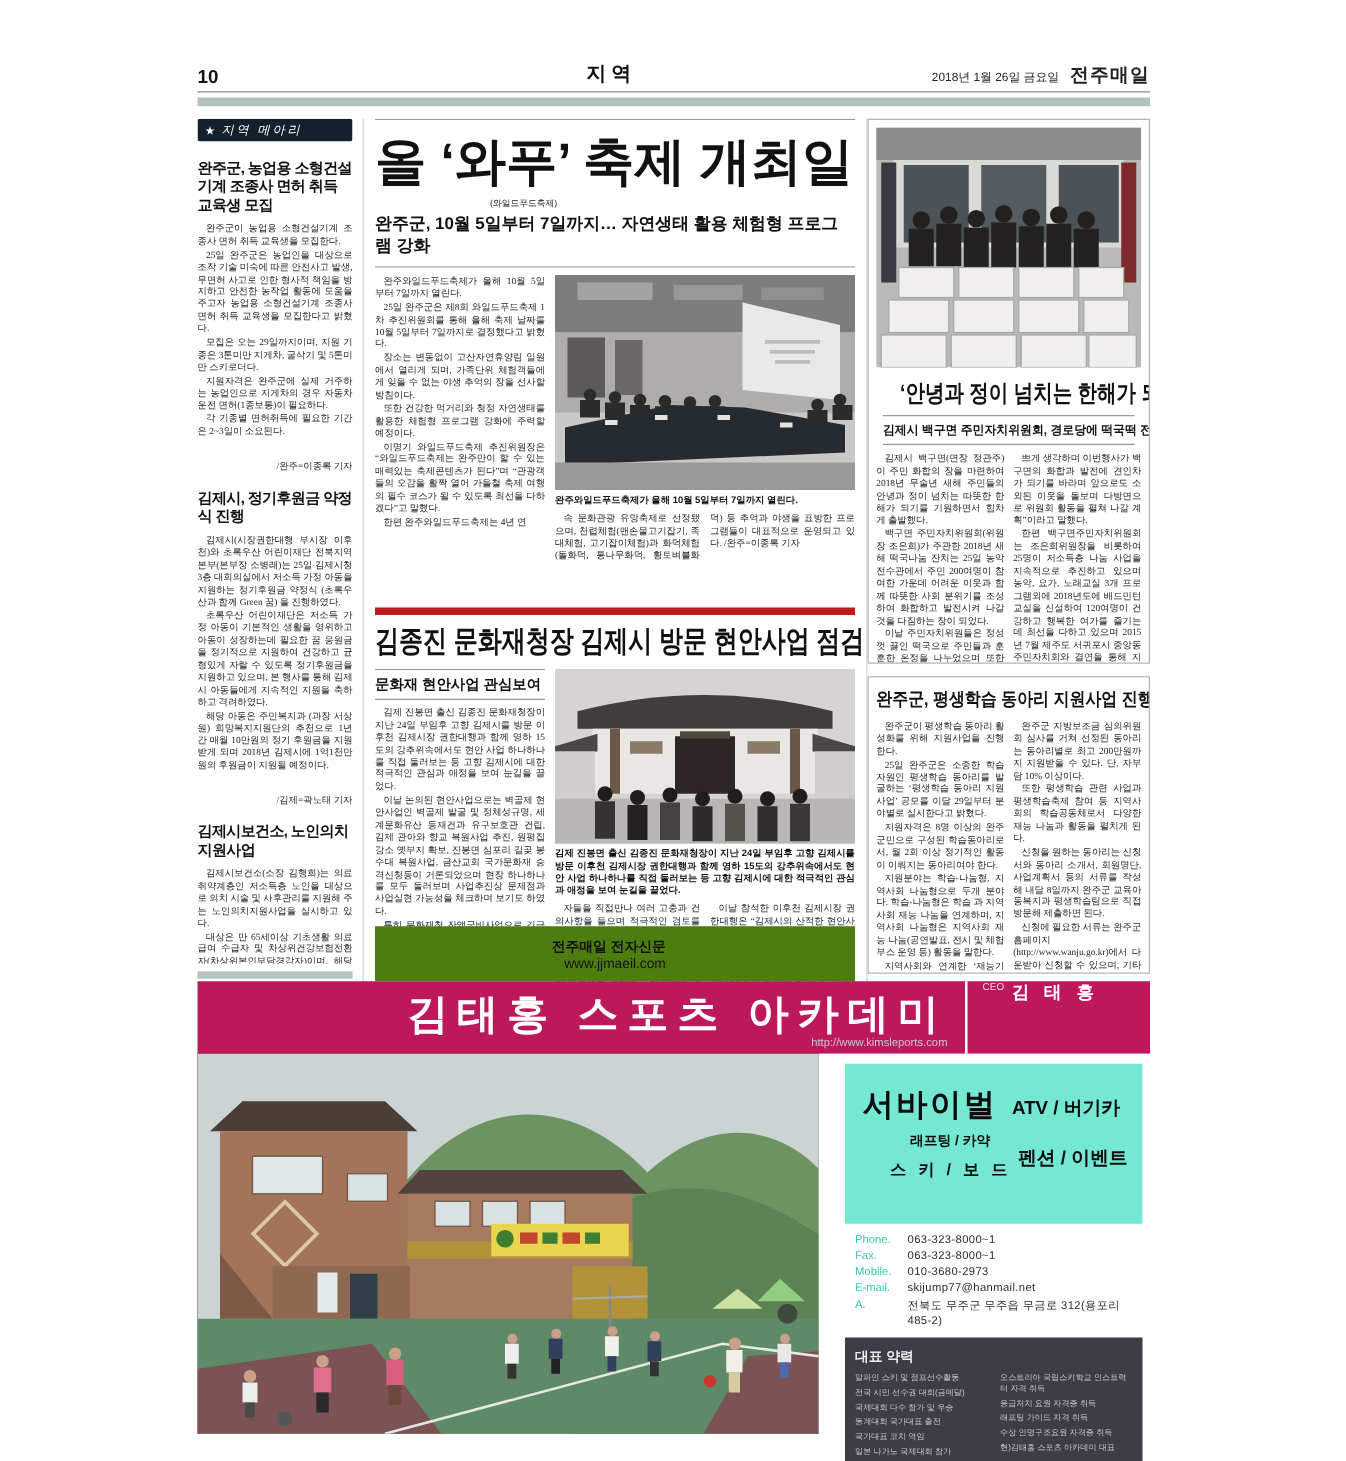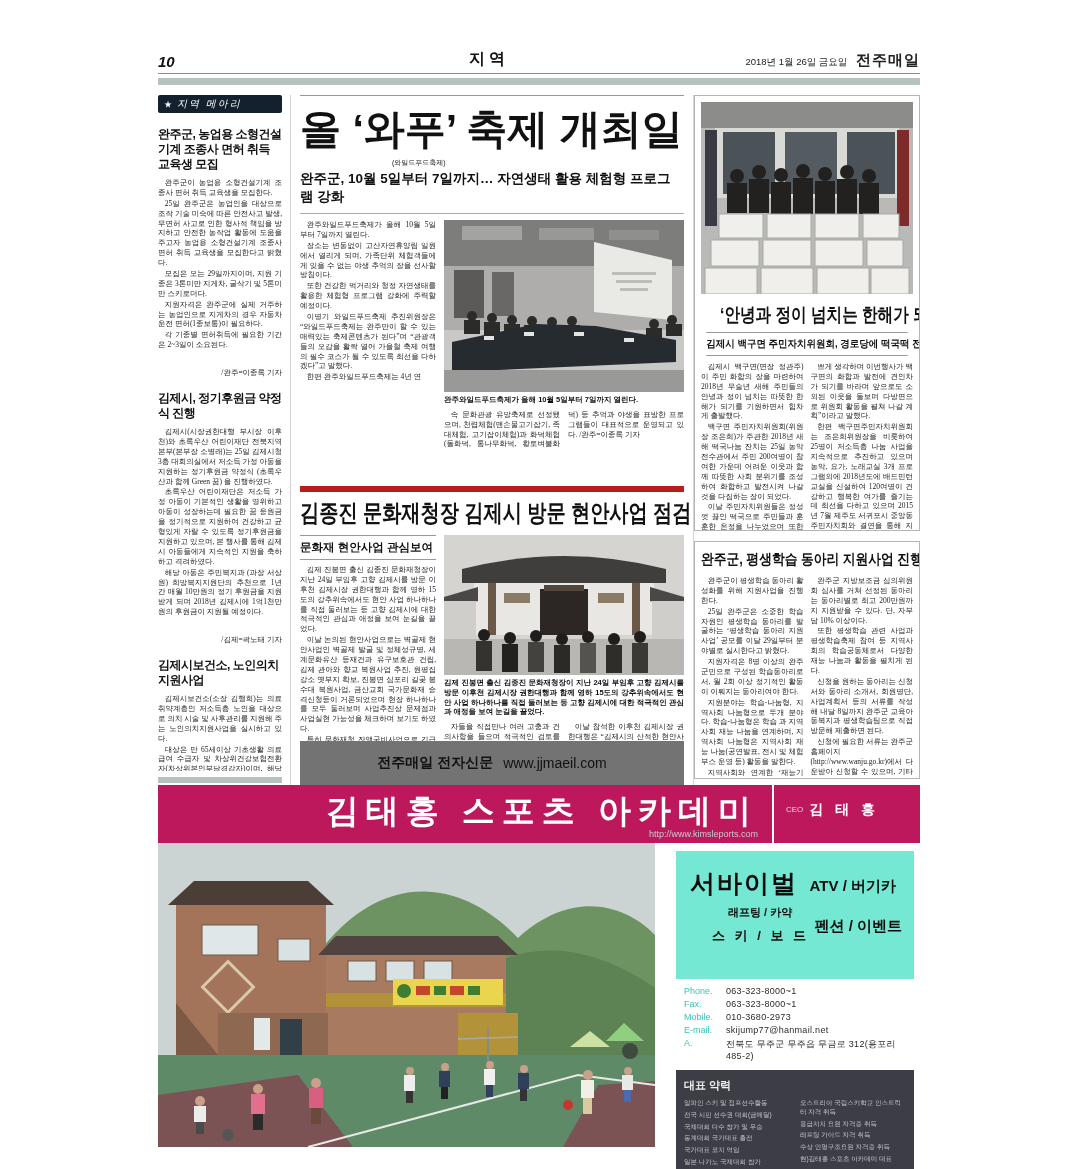--- a/index.html
+++ b/index.html
@@ -2,21 +2,21 @@
 <html lang="ko"><head>
 <meta charset="utf-8">
 <style>
   html,body{margin:0;padding:0;background:#fff;}
   .page{position:relative;width:1077px;height:1169px;background:#fff;overflow:hidden;
         font-family:"Liberation Sans",sans-serif;color:#111;}
   .content{position:absolute;left:158px;top:40px;width:762px;height:1110px;}
 
   
   .hdr{display:flex;align-items:flex-end;height:30px;border-bottom:1px solid #8a8a8a;padding-bottom:3px;}
-  .hdr .pageno{font-size:15px;font-weight:bold;width:120px;font-style:italic;}
+  .hdr .pageno{font-size:15px;font-weight:bold;width:120px;}
   .hdr .section{flex:1;text-align:center;font-size:16px;font-weight:bold;letter-spacing:4px;}
   .hdr .right{width:220px;text-align:right;font-size:9.5px;color:#222;}
   .hdr .masthead{font-size:15px;font-weight:bold;margin-left:6px;letter-spacing:1px;}
   .band{height:7px;background:#b5c2bf;margin-top:4px;}
 
   
   .leftcol{position:absolute;left:0;top:55px;width:124px;height:676px;overflow:hidden;}
   .leftbar{position:absolute;left:0;top:737px;width:124px;height:6px;background:#b5c2bf;}
   .midcol{position:absolute;left:132px;top:55px;width:404px;height:692px;box-sizing:border-box;
           border-left:1px solid #d5d5d5;border-right:1px solid #d5d5d5;padding:0 9px;overflow:hidden;}
@@ -47,22 +47,22 @@
   .cont-cols{column-count:2;column-gap:8px;margin-top:5px;}
   .main-body{height:258px;overflow:hidden;}
   .second-body{height:254px;overflow:hidden;}
 
   .second-art{border-top:6px solid #b91c1c;margin-top:8px;padding-top:5px;}
   .headline2{font-size:24px;font-weight:bold;margin:0 0 6px 0;white-space:nowrap;
              transform:scaleX(0.80);transform-origin:0 50%;width:125%;}
   .subhead2{font-size:11.5px;font-weight:bold;border-top:1px solid #999;border-bottom:1px solid #999;
             padding:4px 0;margin:0 0 5px 0;}
 
-  .enews{position:absolute;left:9px;right:9px;bottom:2px;height:44px;background:#737373;
-         display:flex;align-items:center;justify-content:center;font-size:14px;}
+  .enews{position:absolute;left:9px;right:9px;bottom:2px;height:44px;background:#4d7c0f;
+         display:flex;align-items:center;justify-content:center;font-size:11px;flex-direction:column;}
   .enews b{margin-right:10px;}
 
   
   .rbox{border:1px solid #b5b5b5;box-sizing:border-box;padding:6px;background:#fff;}
   .rbox1{height:436px;overflow:hidden;}
   .rbox2{height:238px;margin-top:10px;overflow:hidden;}
   .r-headline{font-size:19px;font-weight:bold;text-align:center;margin:8px 0 4px 0;white-space:nowrap;
               transform:scaleX(0.82);transform-origin:center;}
   .r-subhead{font-size:10px;font-weight:bold;text-align:center;border-top:1px solid #999;
              border-bottom:1px solid #999;padding:4px 0;margin:0 0 6px 0;white-space:nowrap;
@@ -71,21 +71,21 @@
                transform:scaleX(0.88);transform-origin:0 50%;}
   .two-col{display:flex;gap:7px;}
   .two-col>div{flex:1;min-width:0;}
 
   
   .ad{position:absolute;left:0;top:745px;width:762px;height:362px;}
   .ad-head{height:58px;background:#be185d;display:flex;color:#fff;}
   .ad-head-main{flex:1;position:relative;}
   .ad-title{position:absolute;right:14px;top:4px;font-size:33px;font-weight:bold;letter-spacing:7px;white-space:nowrap;}
   .ad-url{position:absolute;right:14px;bottom:4px;font-size:9px;color:#c9c9cf;}
-  .ad-ceo{width:148px;border-left:2px solid #fff;display:flex;align-items:center;padding:0 0 8px 12px;box-sizing:border-box;}
+  .ad-ceo{width:148px;border-left:2px solid #fff;display:flex;align-items:flex-start;padding:0 0 8px 12px;box-sizing:border-box;}
   .ad-ceo .ceo-l{font-size:8px;margin-right:6px;margin-bottom:2px;color:#ddd;}
   .ad-ceo .ceo-n{font-size:14px;font-weight:bold;letter-spacing:4px;}
   .ad-body{display:flex;height:304px;}
   .ad-photo{width:497px;flex:none;background:#222;}
   .ad-panel{flex:1;background:#fff;padding:8px 6px 4px 21px;box-sizing:border-box;display:flex;flex-direction:column;}
   .teal{background:#74e8d3;height:128px;position:relative;flex:none;color:#0c0c0c;}
   .t-survival{position:absolute;left:14px;top:16px;font-size:25px;font-weight:bold;letter-spacing:2px;}
   .t-atv{position:absolute;right:18px;top:26px;font-size:15px;font-weight:bold;}
   .t-raft{position:absolute;left:52px;top:54px;font-size:11px;font-weight:bold;}
   .t-ski{position:absolute;left:36px;top:76px;font-size:13px;font-weight:bold;letter-spacing:3px;}
@@ -158,20 +158,21 @@
 
     <section class="midcol" style="position:absolute;">
 
       <article class="main-art">
         <h1 class="headline">올 ‘와푸’ 축제 개최일 확정</h1>
         <div class="headline-note">(와일드푸드축제)</div>
         <div class="subheadline">완주군, 10월 5일부터 7일까지… 자연생태 활용 체험형 프로그램 강화</div>
         <div class="art-grid body-text main-body">
           <div class="art-col1">
               <p>완주와일드푸드축제가 올해 10월 5일부터 7일까지 열린다.</p>
+              <p>25일 완주군은 제8회 와일드푸드축제 1차 추진위원회를 통해 올해 축제 날짜를 10월 5일부터 7일까지로 결정했다고 밝혔다.</p>
               <p>장소는 변동없이 고산자연휴양림 일원에서 열리게 되며, 가족단위 체험객들에게 잊을 수 없는 야생 추억의 장을 선사할 방침이다.</p>
               <p>또한 건강한 먹거리와 청정 자연생태를 활용한 체험형 프로그램 강화에 주력할 예정이다.</p>
               <p>이명기 와일드푸드축제 추진위원장은 “와일드푸드축제는 완주만이 할 수 있는 매력있는 축제콘텐츠가 된다”며 “관광객들의 오감을 활짝 열어 가을철 축제 여행의 필수 코스가 될 수 있도록 최선을 다하겠다”고 말했다.</p>
               <p>한편 완주와일드푸드축제는 4년 연</p>
             </div>
           <div class="art-right">
             <svg class="photo" viewBox="0 0 240 172" width="240" height="172" role="img">
               <rect width="240" height="172" fill="#c8c8c6"></rect>
               <rect width="240" height="46" fill="#7d7d7b"></rect>
               <rect x="18" y="6" width="60" height="14" fill="#a3a3a1"></rect>

